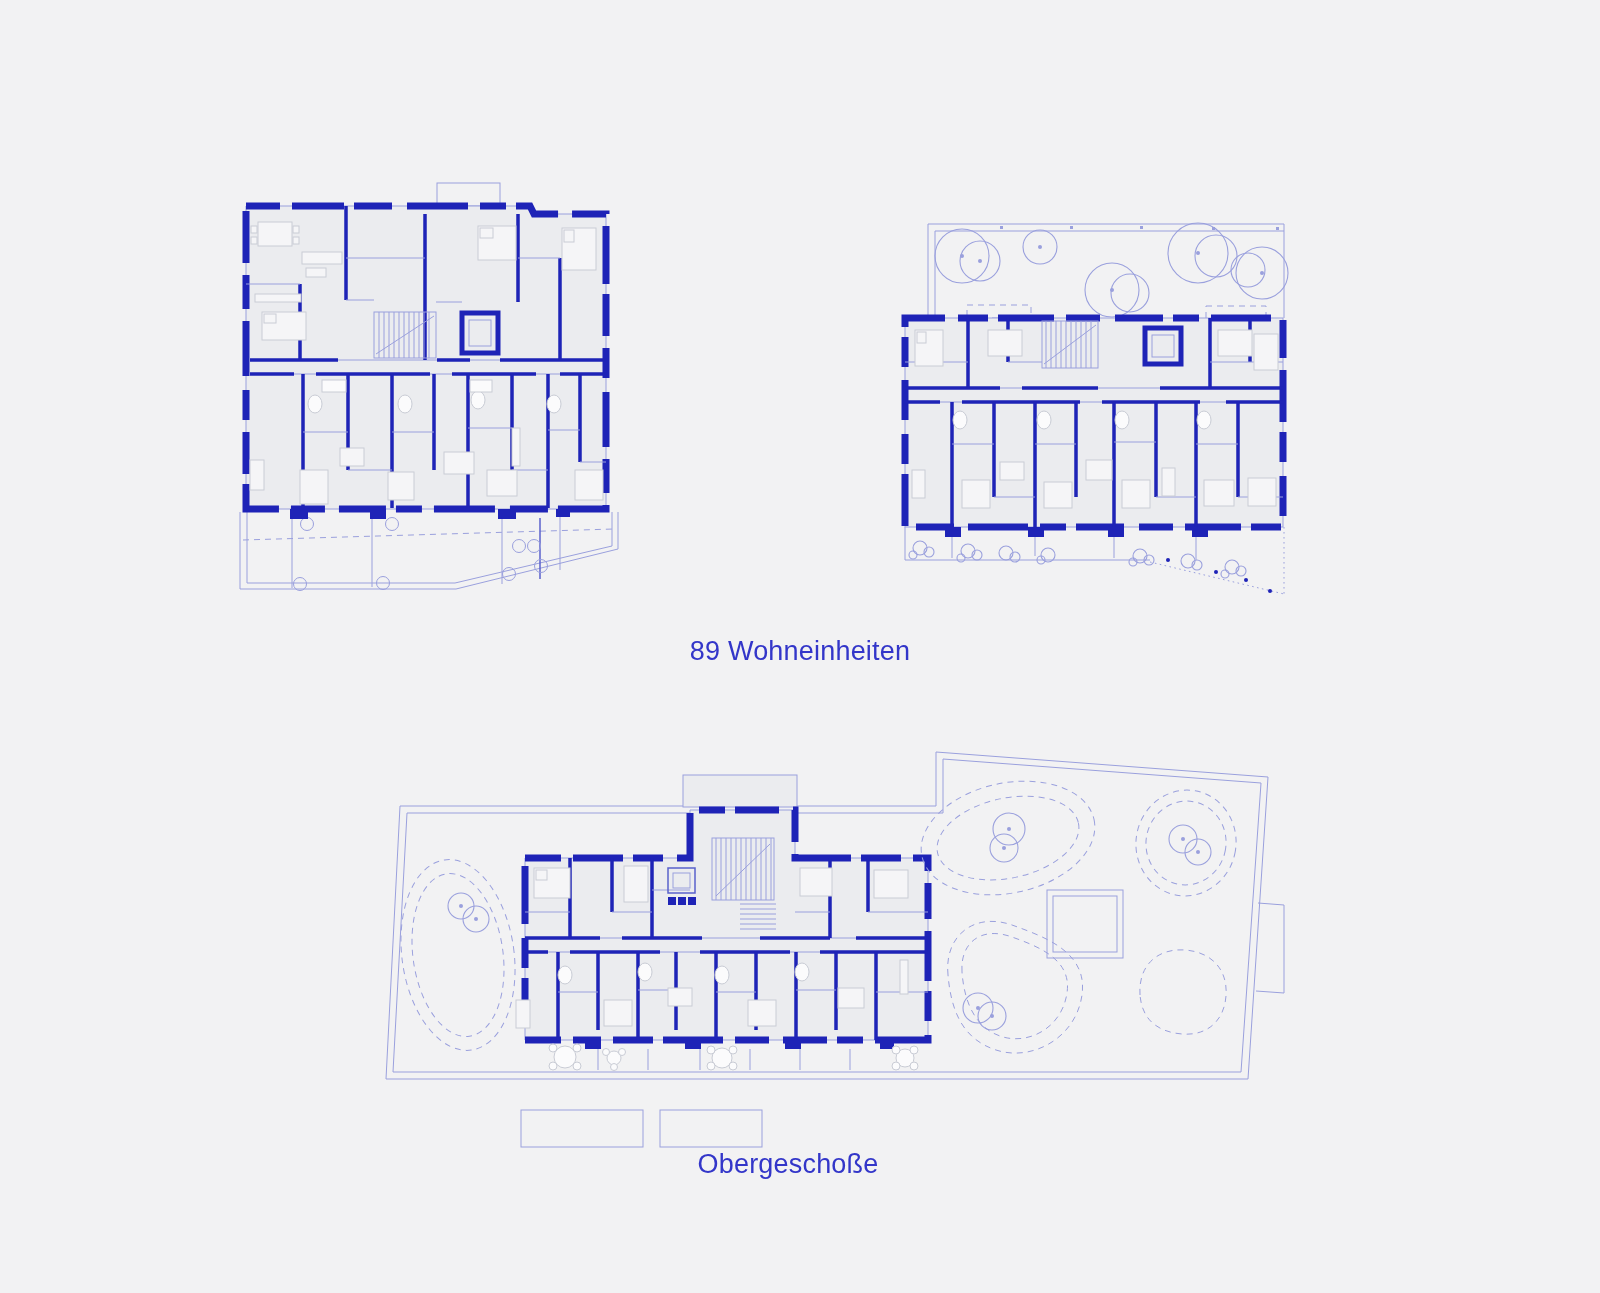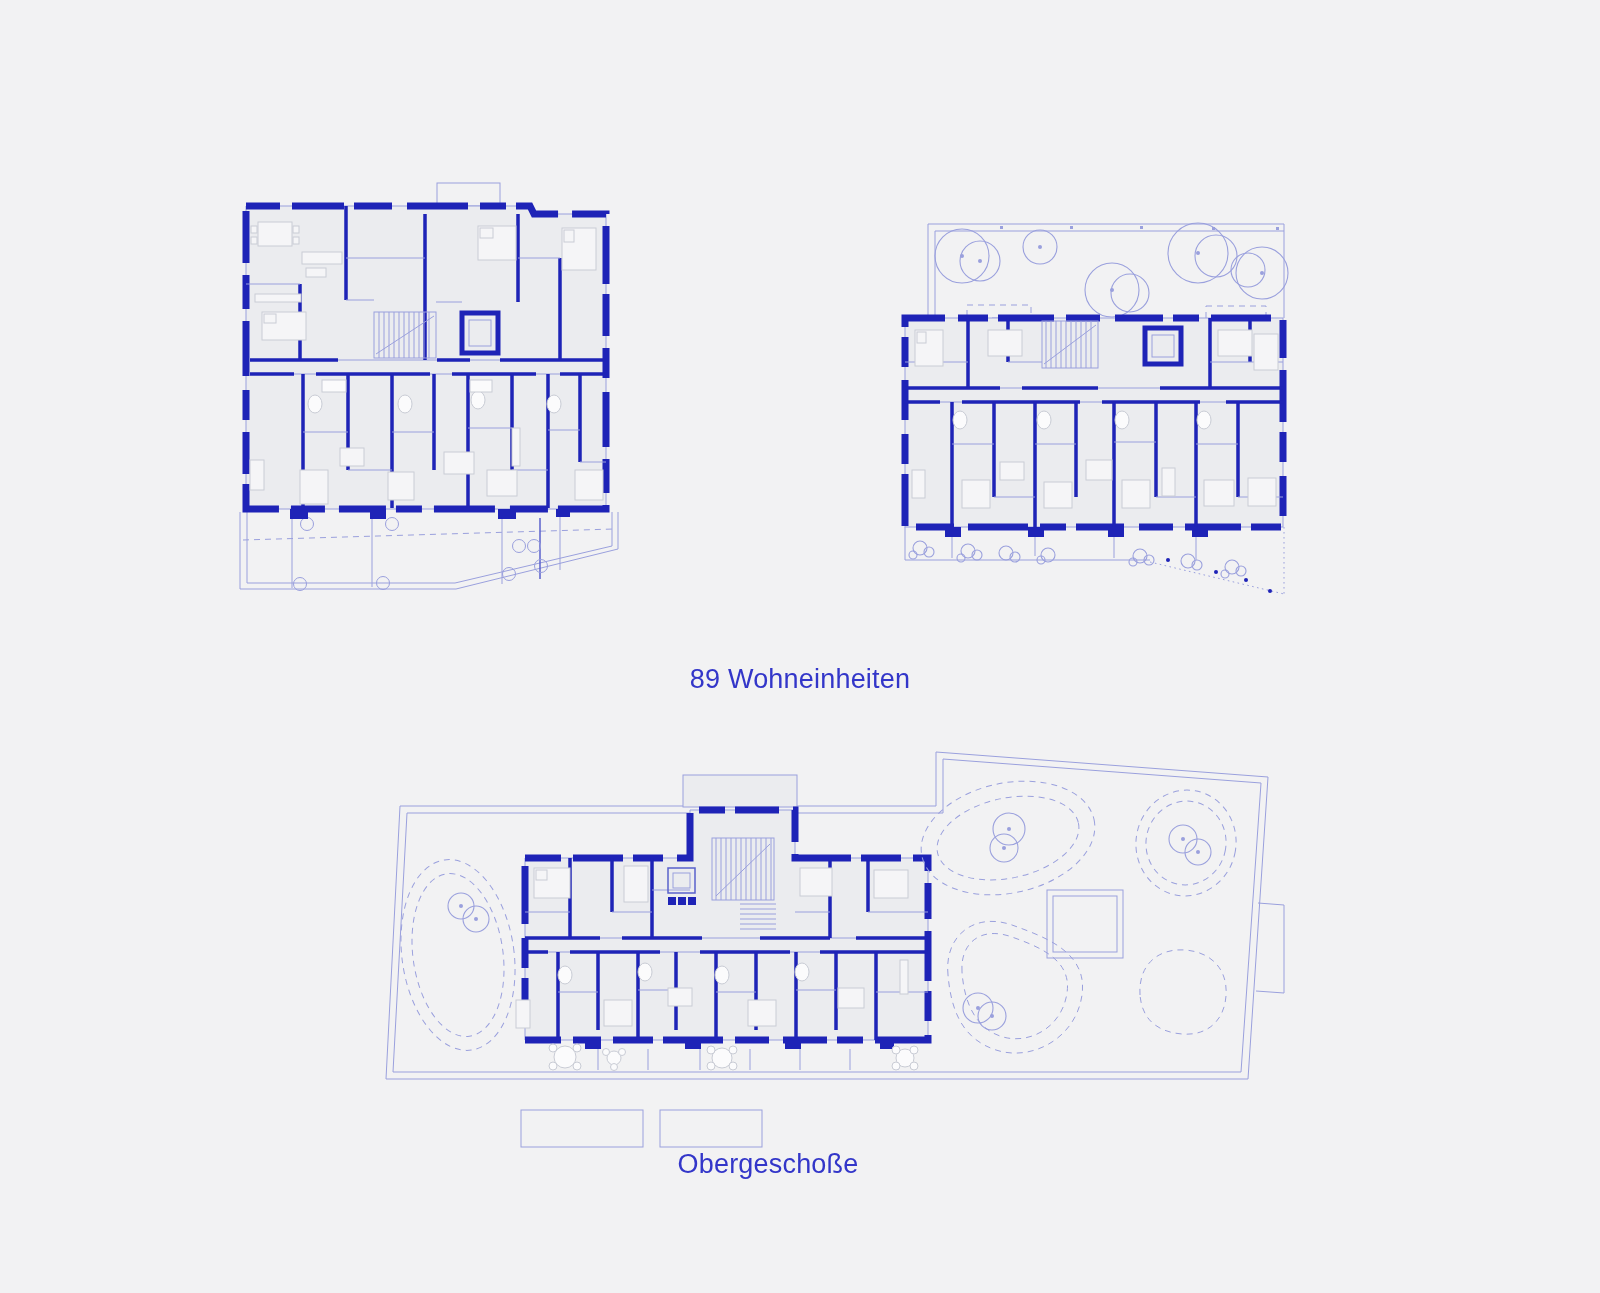--- a/index.html
+++ b/index.html
@@ -343,15 +343,15 @@
       <rect class="site" x="1053" y="896" width="64" height="56"></rect>
     </g>
 
     <g>
       <rect class="site" x="521" y="1110" width="122" height="37"></rect>
       <rect class="site" x="660" y="1110" width="102" height="37"></rect>
     </g>
   </g>
 </svg>
 
-<div class="label" style="left:800px;top:636px;margin-top:28px;">89 Wohneinheiten</div>
-
-<div class="label" style="left:768px;top:1149px;">Obergeschoße</div>
+<div class="label" style="left:800px;top:636px;">89 Wohneinheiten</div>
+
+<div class="label" style="left:788px;top:1149px;">Obergeschoße</div>
 
 </body></html>

